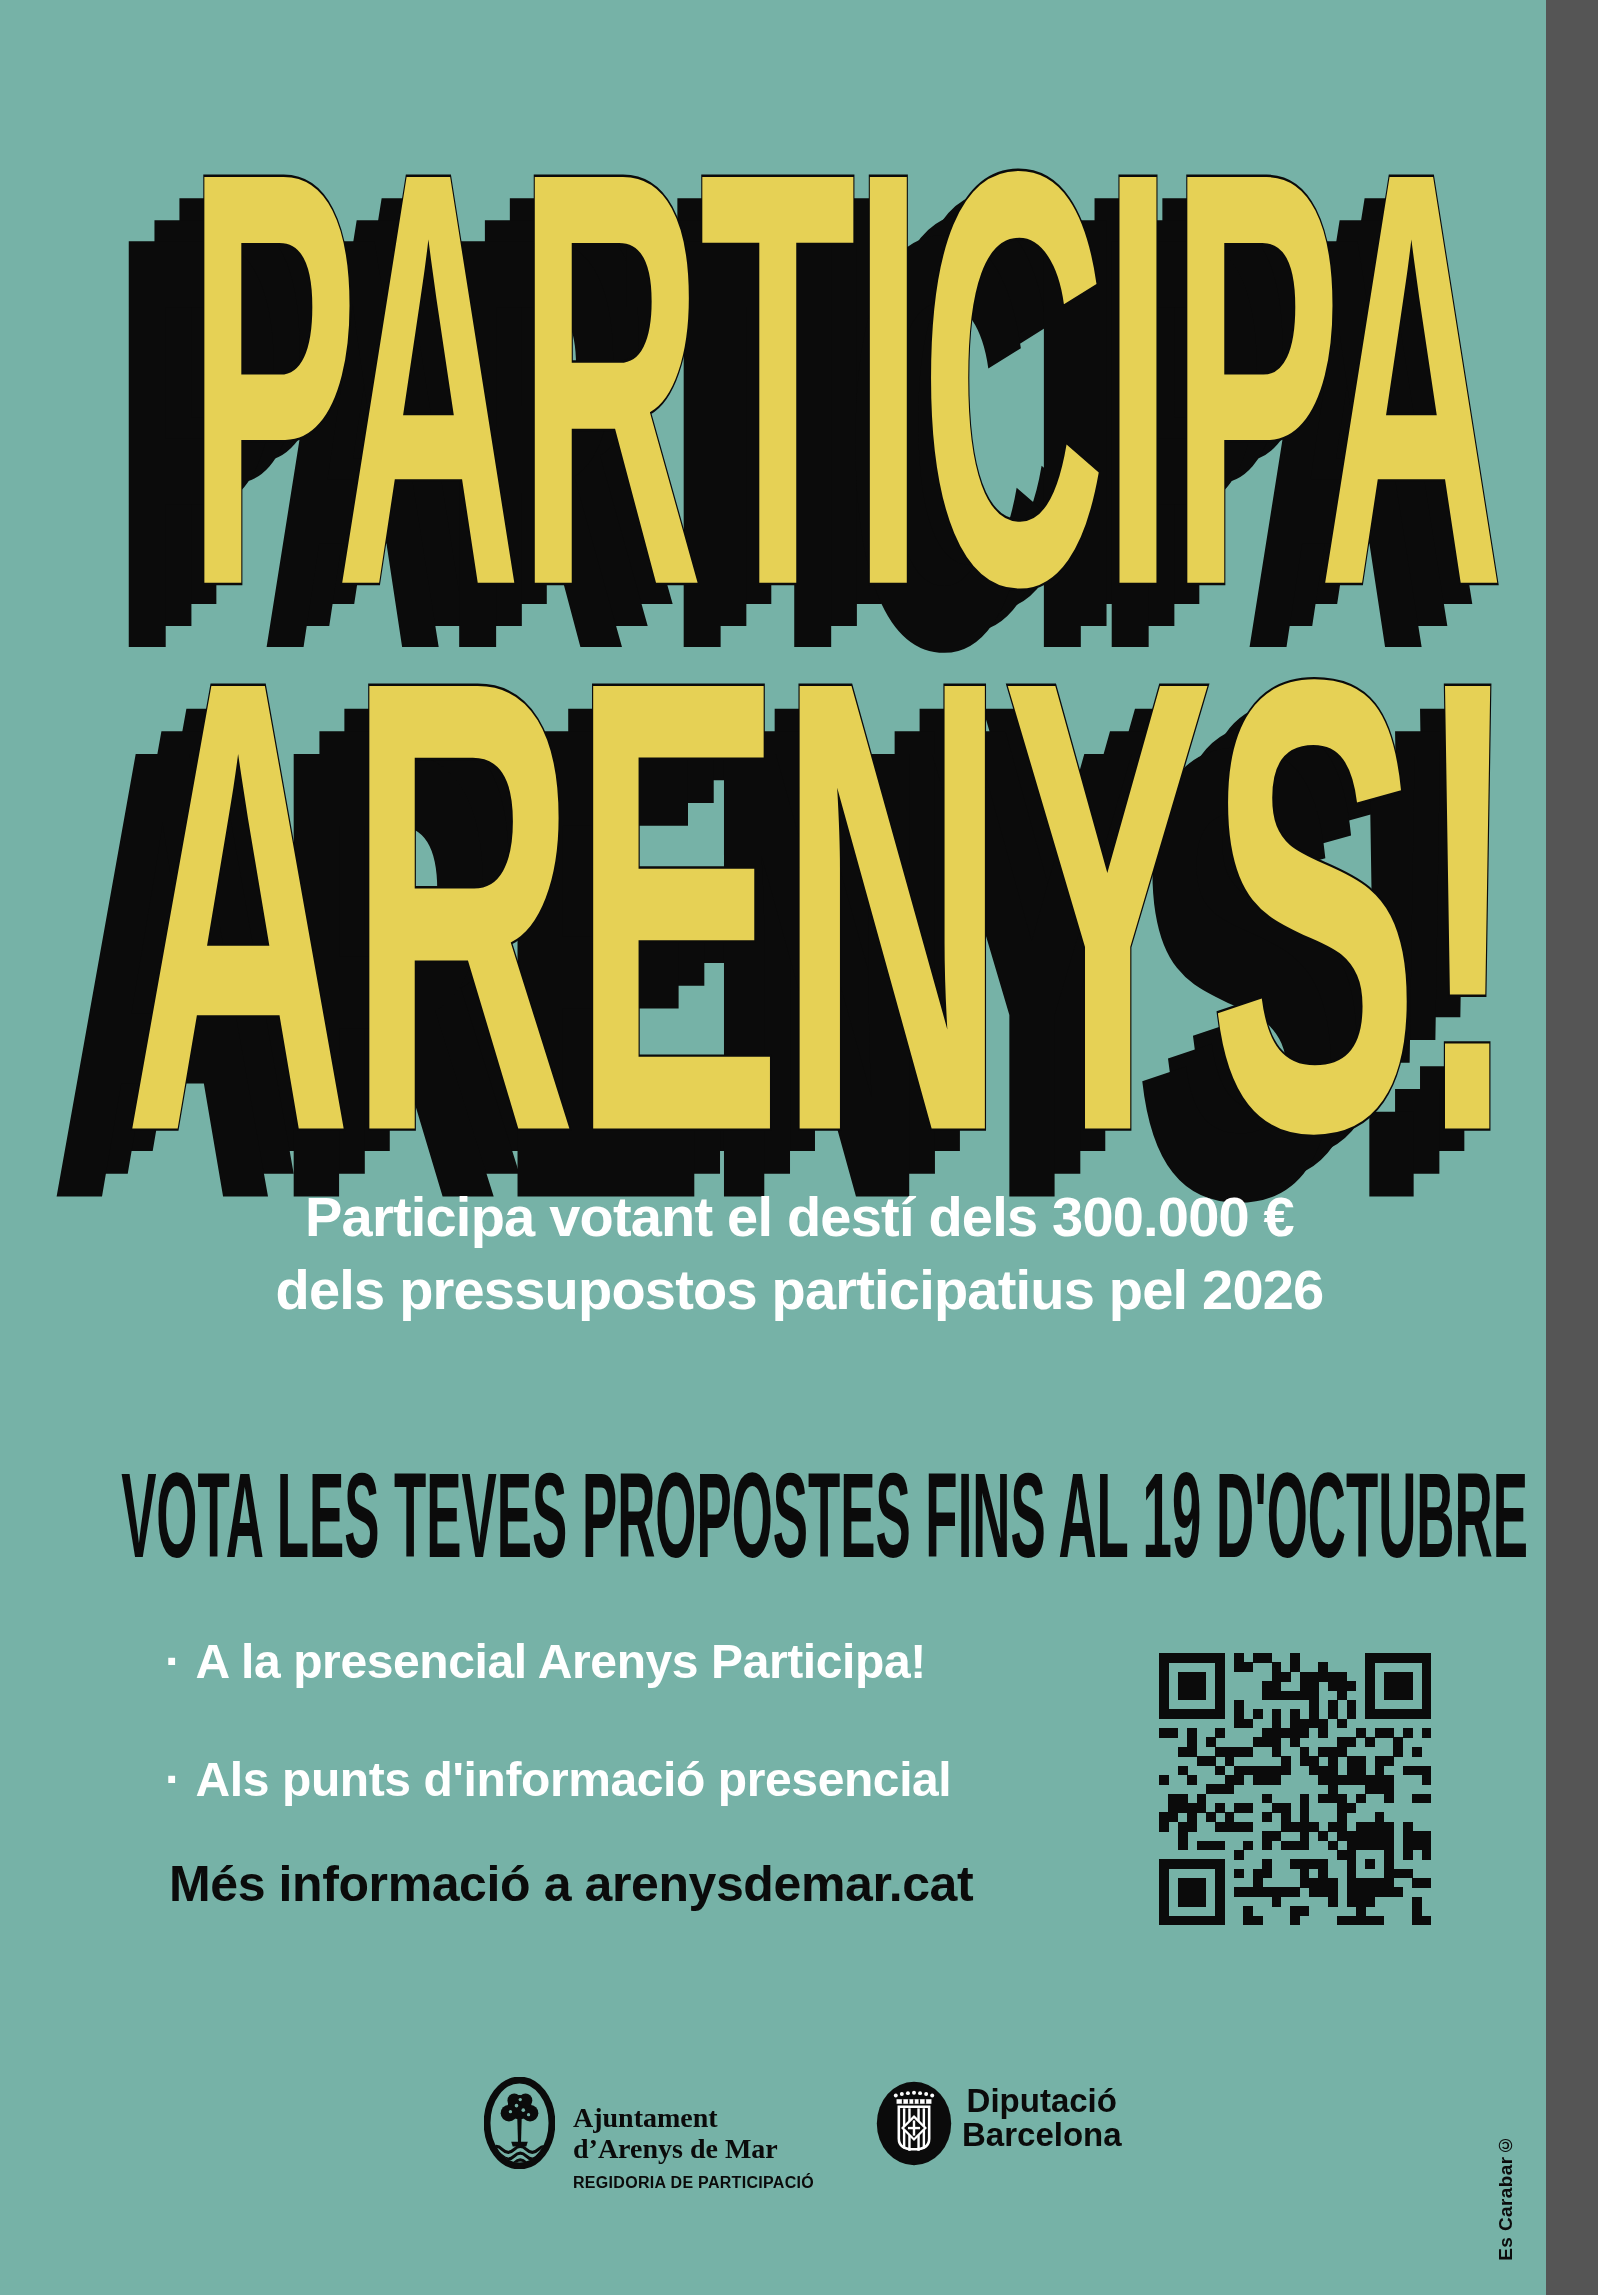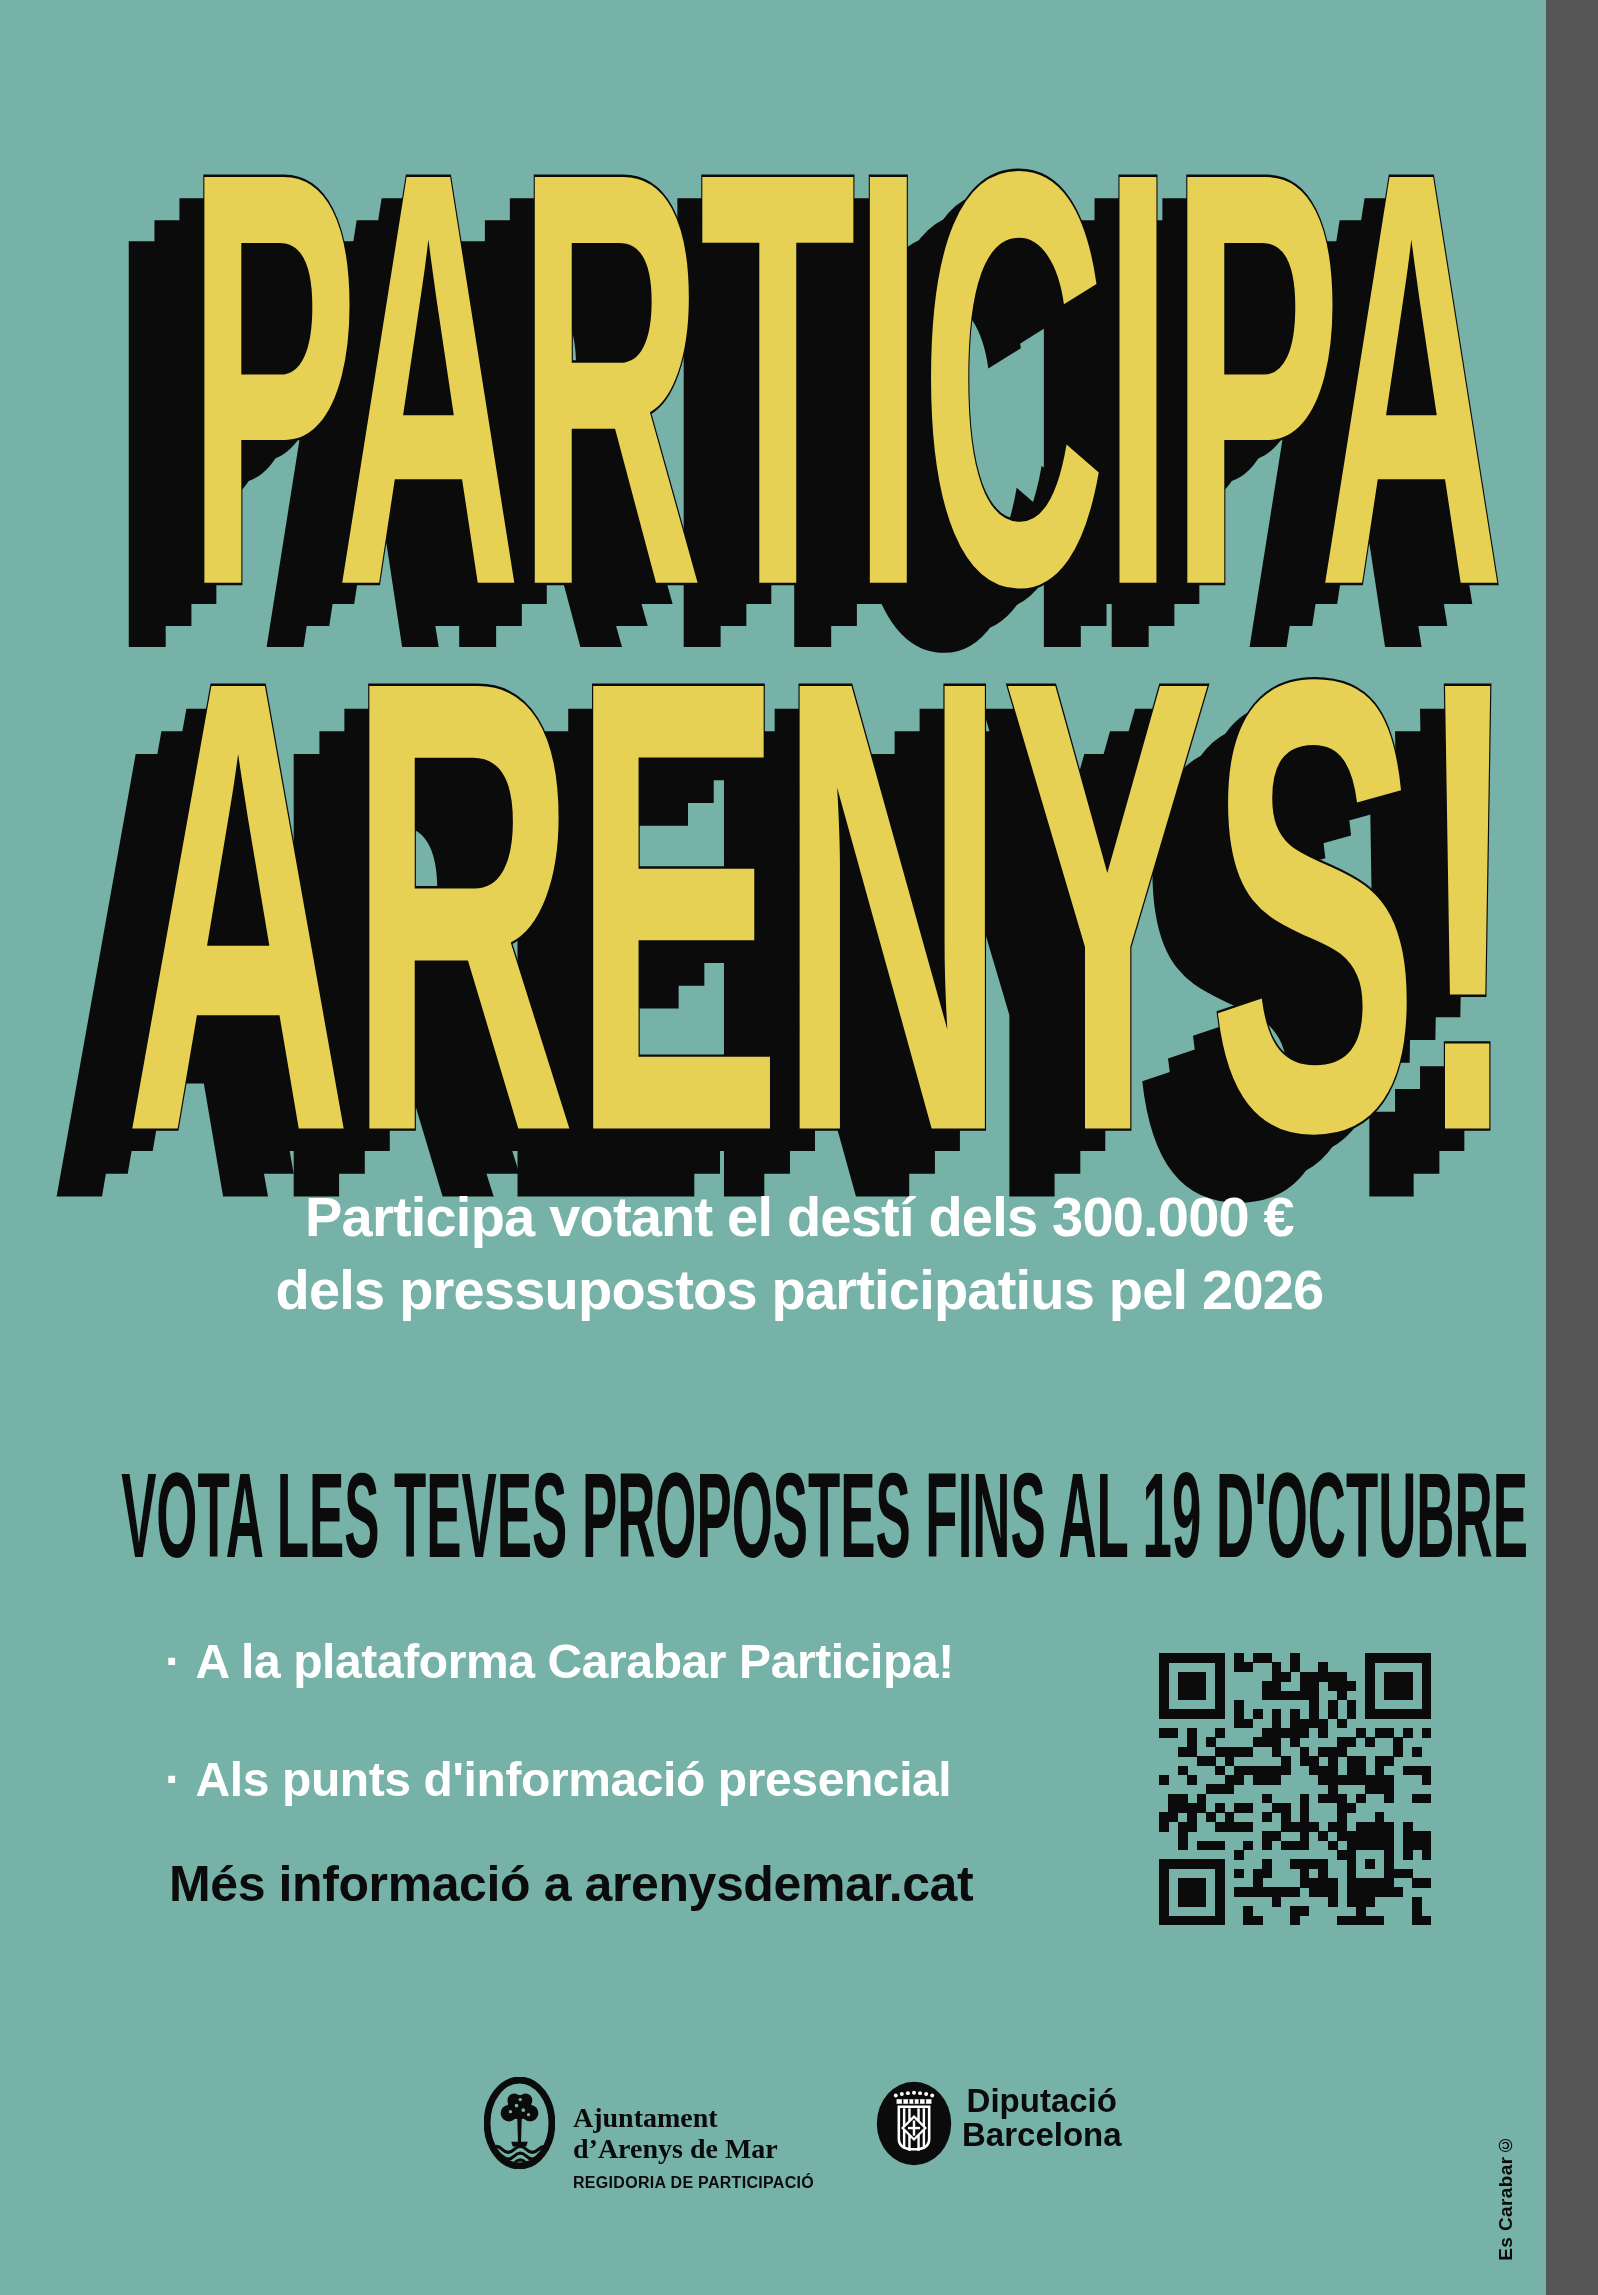--- a/index.html
+++ b/index.html
@@ -104,21 +104,21 @@
     <div>Participa votant el destí dels 300.000 €</div>
     <div>dels pressupostos participatius pel 2026</div>
   </div>
 
   <svg class="abs" style="left:106px;top:1464px;" width="1437" height="110" viewBox="0 0 1900 145">
     <text x="20" y="123" font-size="160" textLength="1860" lengthAdjust="spacingAndGlyphs" fill="#0b0b0b">VOTA LES TEVES PROPOSTES FINS AL 19 D'OCTUBRE</text>
   </svg>
 
   <div class="abs bullet" style="left:165px;top:1634px;">
     <span class="dot">·</span>
-    <span>A la plataforma Carabar Participa!</span>
+    <span>A la presencial Arenys Participa!</span>
   </div>
 
   <div class="abs bullet" style="left:165px;top:1752px;">
     <span class="dot">·</span>
     <span>Als punts d'informació presencial</span>
   </div>
 
   <div class="abs more-info" style="left:169px;top:1855px;">Més informació a arenysdemar.cat</div>
 
   <svg id="qr" class="abs" style="left:1159px;top:1653px;" width="272" height="272" viewBox="0 0 29 29" shape-rendering="crispEdges">

